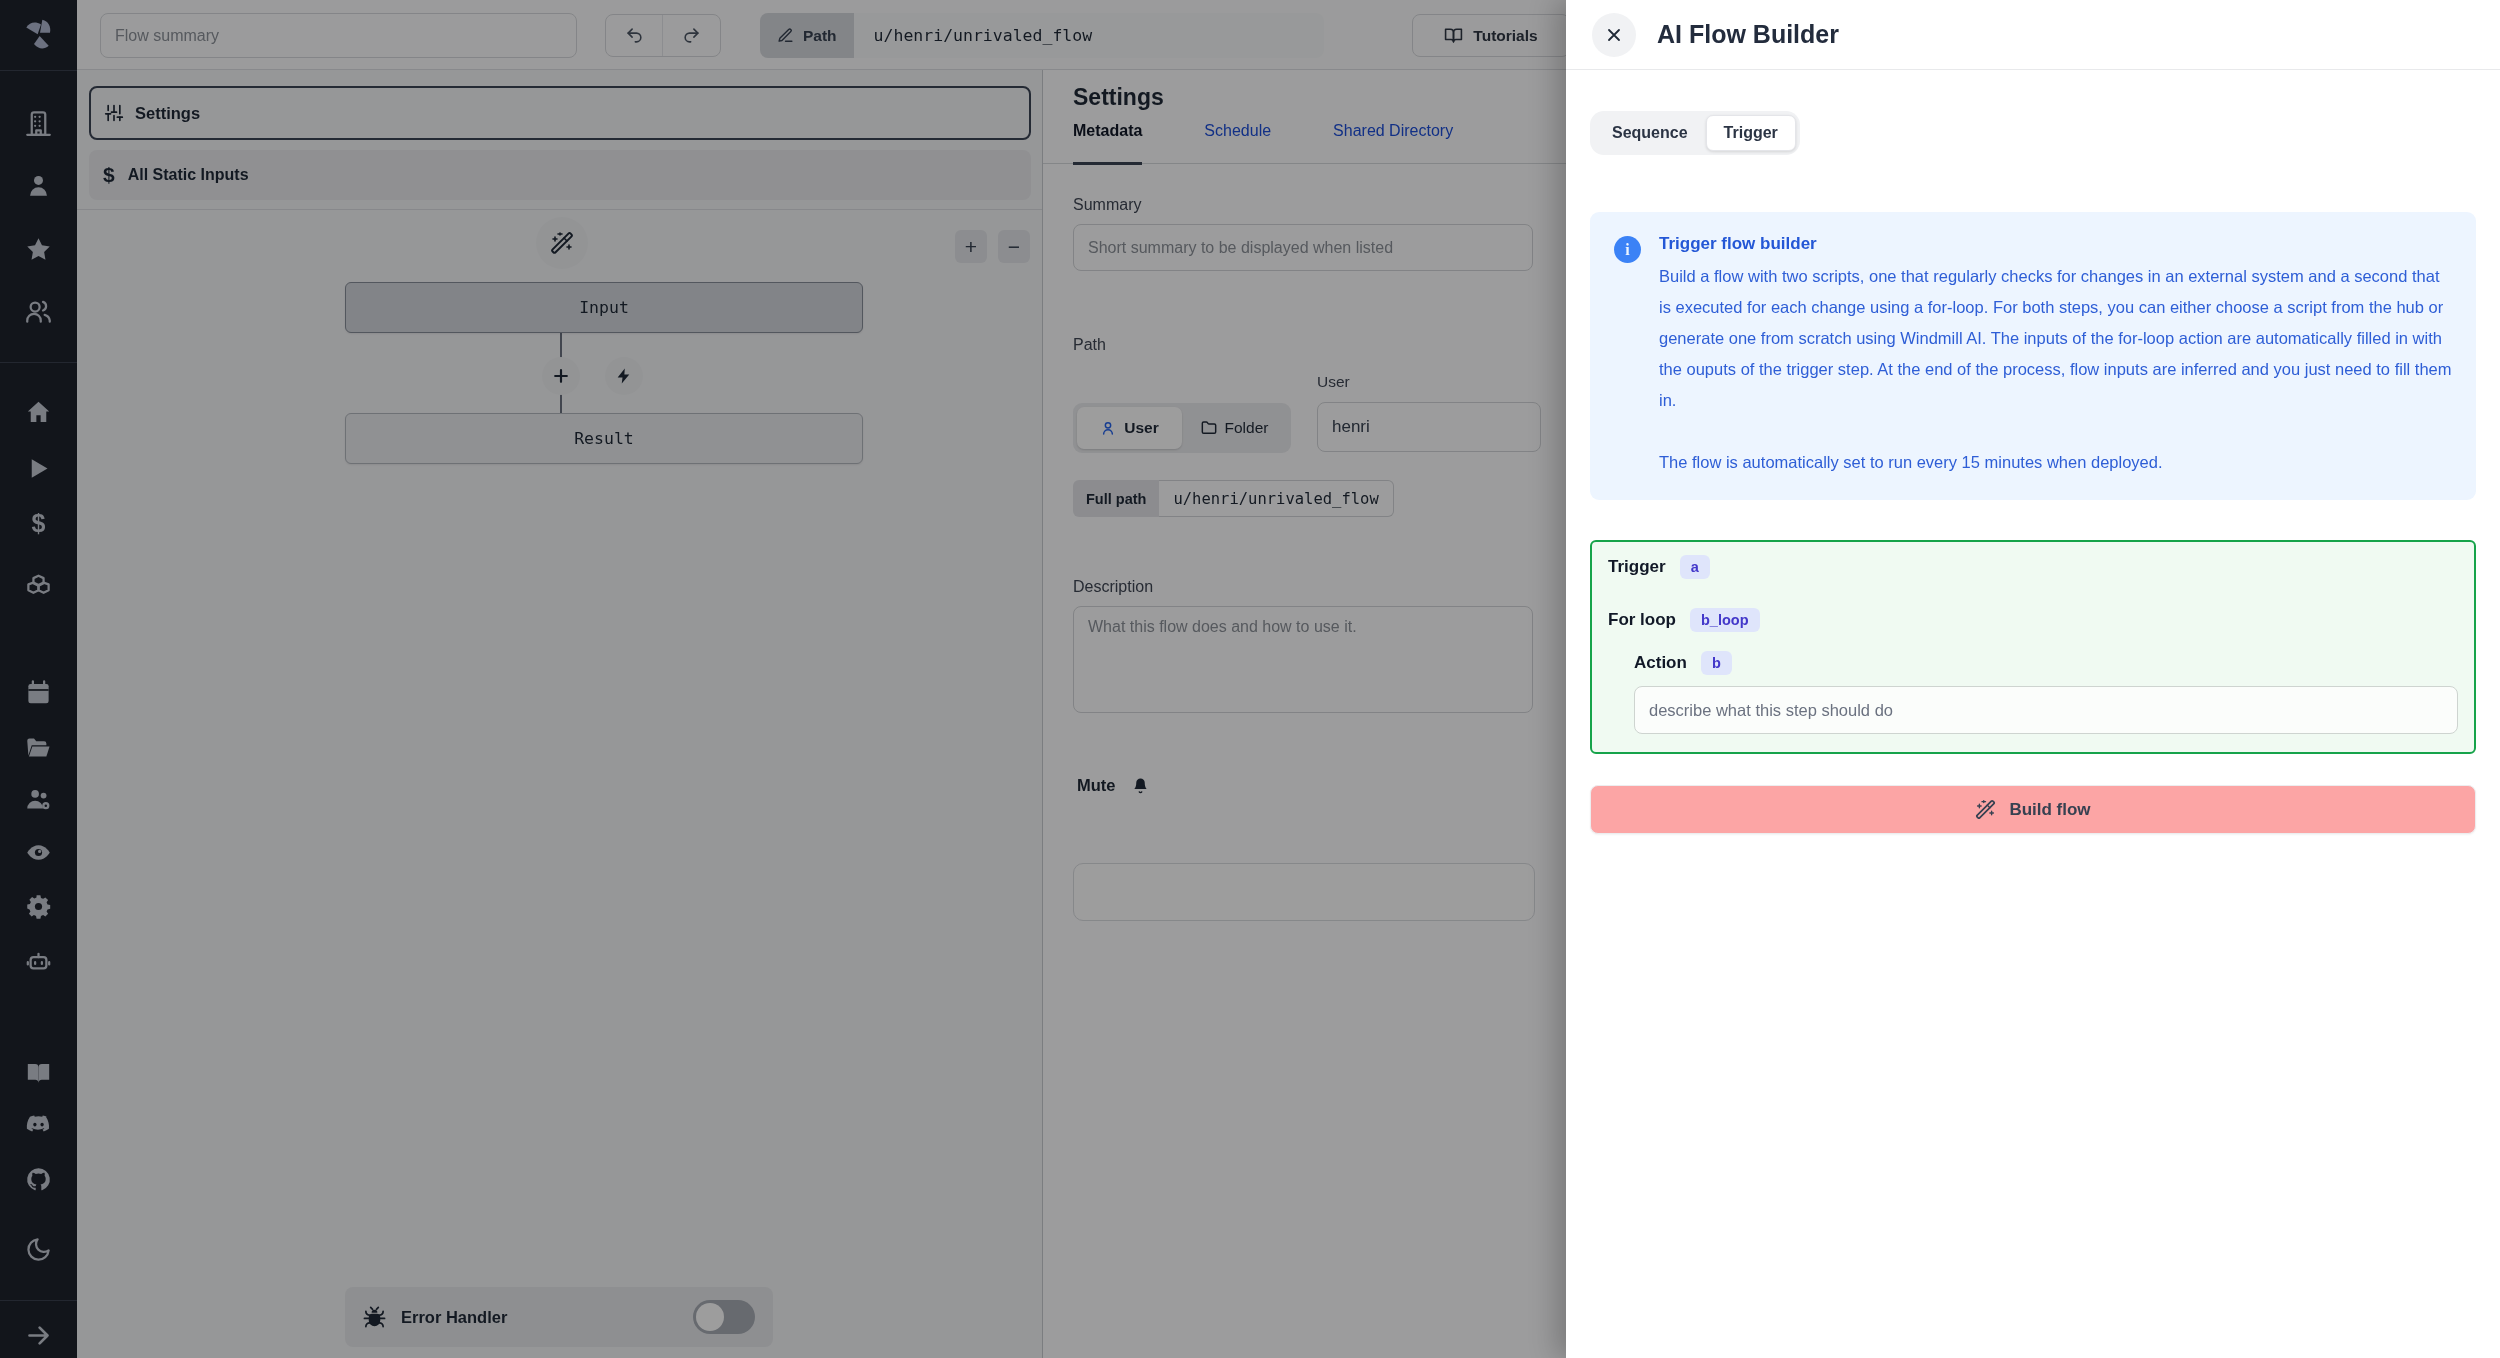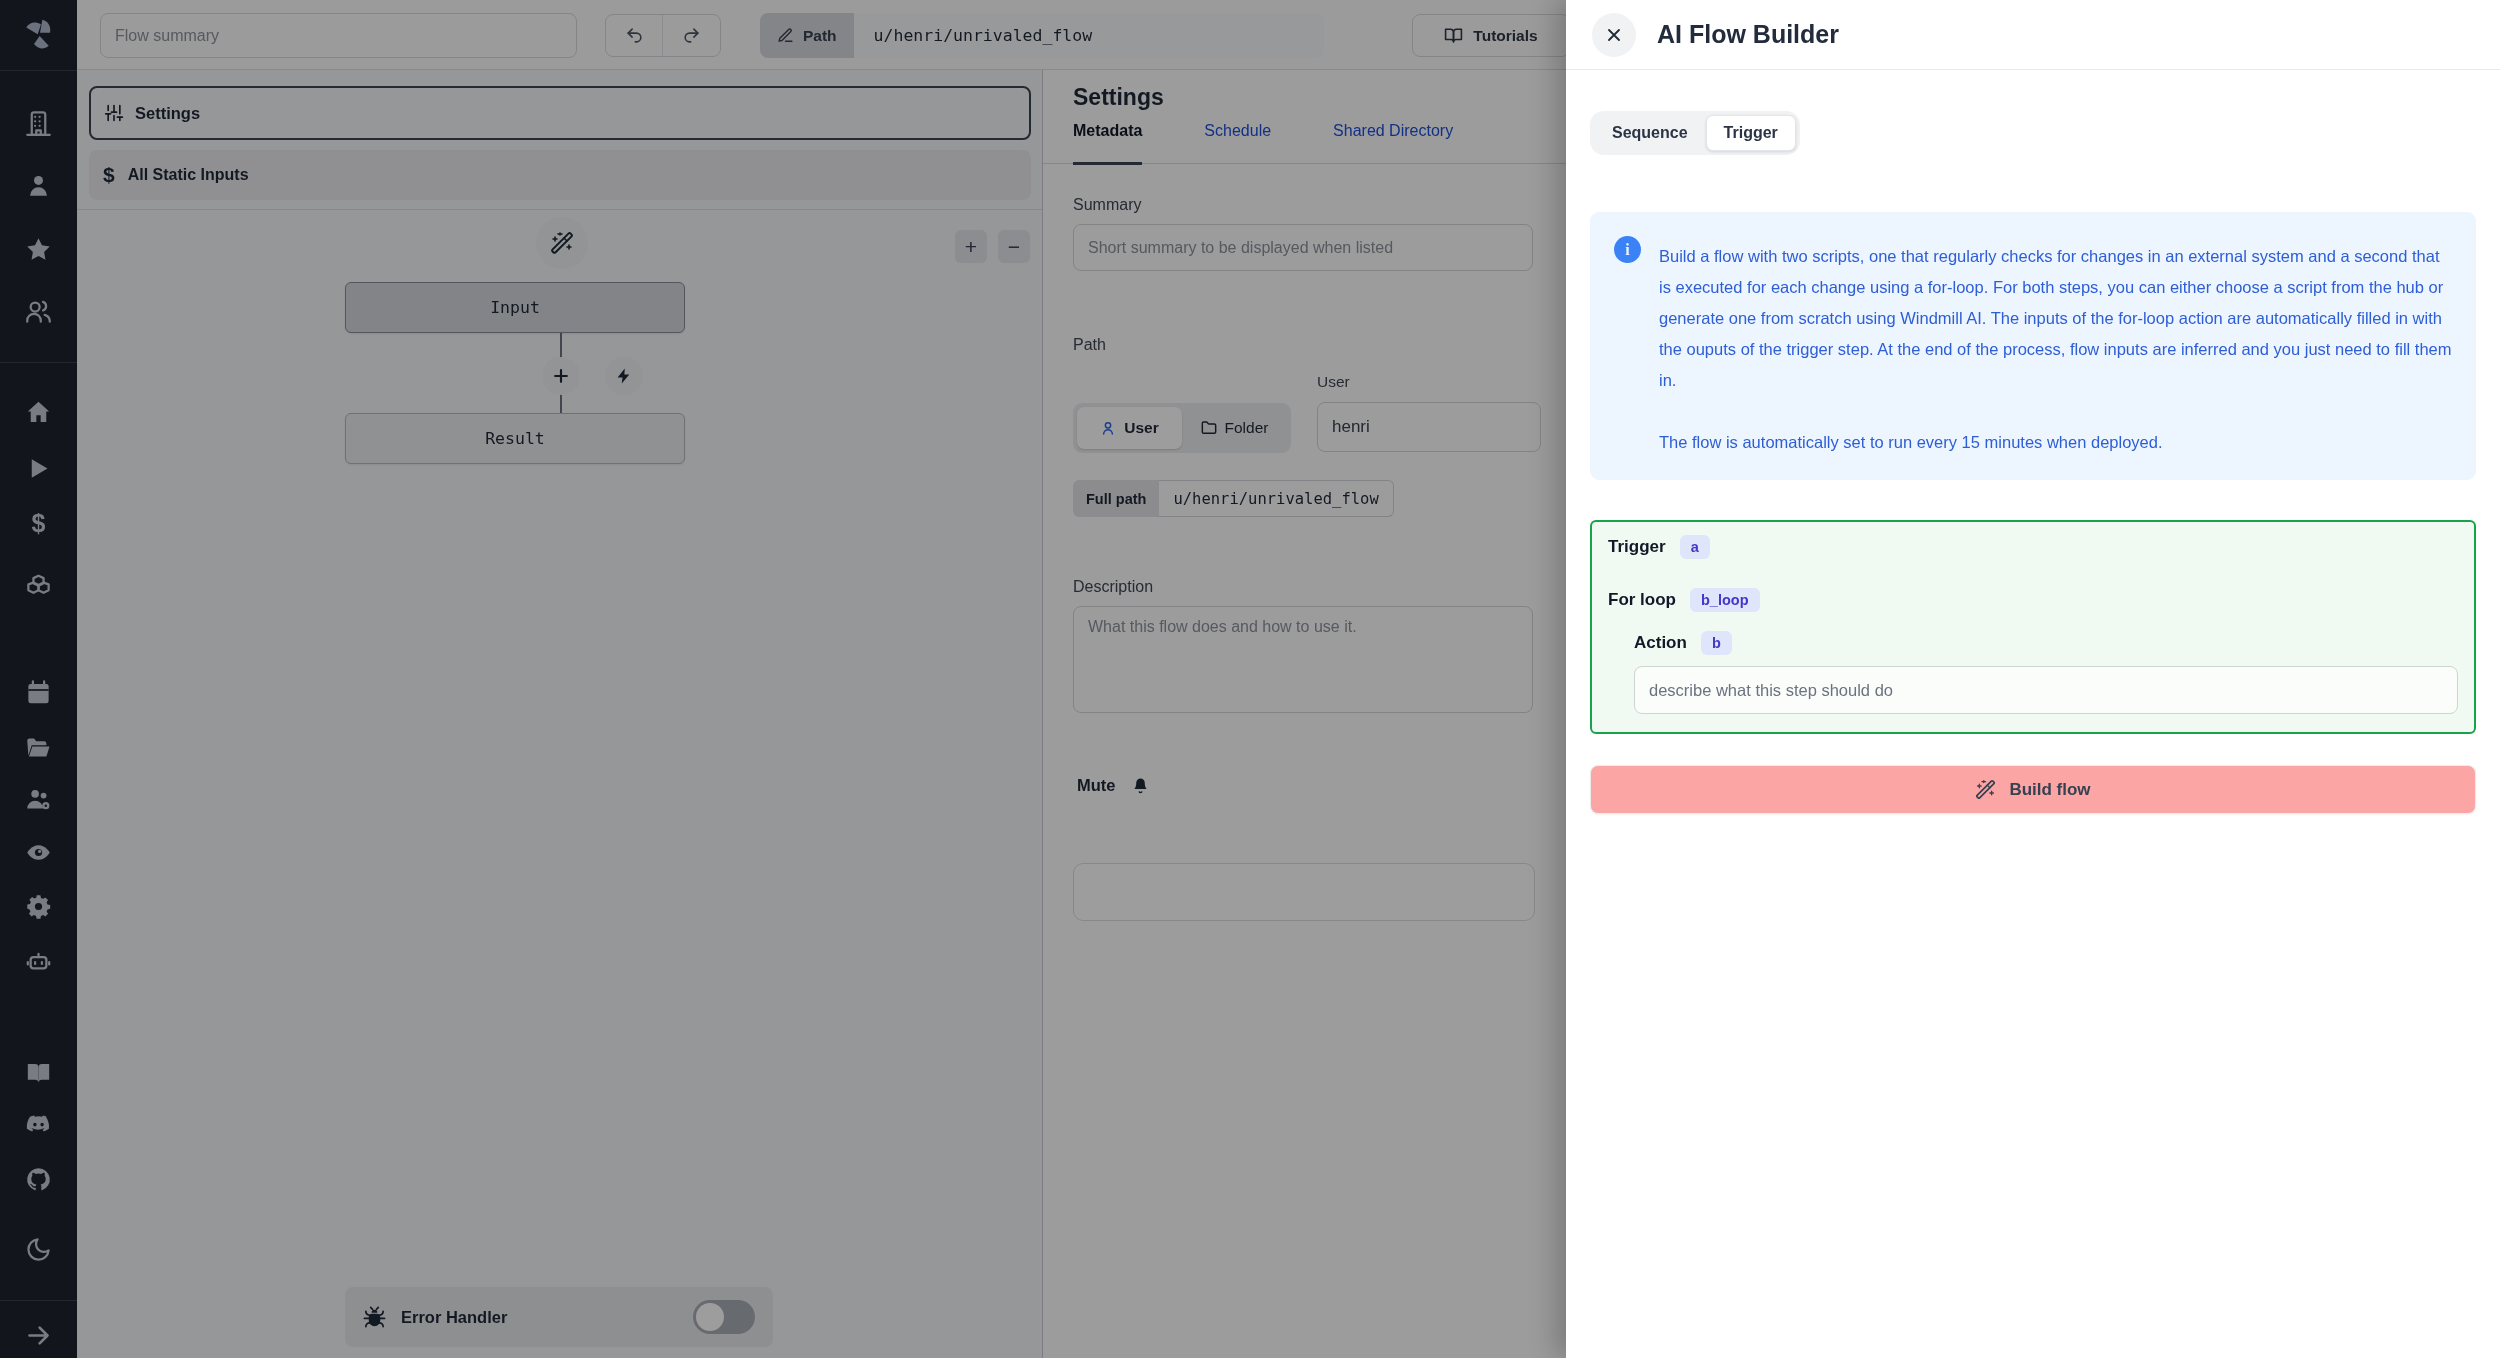--- a/index.html
+++ b/index.html
@@ -44,21 +44,21 @@
   .settings-box { position:absolute; left:12px; top:16px; width:942px; height:54px; border:2px solid #3b4454;
     border-radius:8px; display:flex; align-items:center; gap:11px; padding:0 13px; cursor:pointer; }
   .settings-box svg { width:20px; height:20px; color:#1f2937; }
   .settings-box span { font-size:16.5px; font-weight:bold; color:#1f2937; }
   .static-inputs { position:absolute; left:12px; top:80px; width:942px; height:50px; background:#e8e9ec;
     border-radius:8px; display:flex; align-items:center; gap:13px; padding:0 14px; cursor:pointer; }
   .static-inputs .dollar { font-size:21px; font-weight:bold; color:#1f2937; }
   .static-inputs span.lbl { font-size:16px; font-weight:bold; color:#1f2937; }
   .zoom-btn { position:absolute; top:160px; width:32px; height:33px; background:#e2e4e8; border:none;
     border-radius:6px; font-size:21px; color:#374151; cursor:pointer; line-height:30px; }
-  .node { position:absolute; left:268px; width:340px; height:51px; border-radius:6px; display:flex;
+  .node { position:absolute; left:268px; width:518px; height:51px; border-radius:6px; display:flex;
     align-items:center; justify-content:center; font-size:16.5px; color:#1f2937; cursor:pointer;
     box-shadow:0 1px 2px rgba(0,0,0,.08); }
   .node-input { top:212px; background:#d2d6db; border:1px solid #868d98; }
   .node-result { top:343px; background:#e9ebee; border:1px solid #b2b6bd; }
   .connector { position:absolute; left:483px; top:263px; width:1.5px; height:80px; background:#6b7280; }
   .circ { position:absolute; border-radius:50%; background:#edeff1; display:flex; align-items:center;
     justify-content:center; color:#1f2937; cursor:pointer; }
   .wand-btn { left:459px; top:147px; width:52px; height:52px; }
   .wand-btn svg { width:24px; height:24px; }
   .plus-btn { left:465px; top:287px; width:38px; height:38px; }
@@ -431,20 +431,21 @@
 
   <div class="ai-body">
     <div class="ai-tabs">
       <div class="ai-tab">Sequence</div>
       <div class="ai-tab active">Trigger</div>
     </div>
 
     <div class="info-box">
       <div class="info-icon">i</div>
       <div>
+        <div class="info-title">Trigger flow builder</div>
         <div class="info-body">Build a flow with two scripts, one that regularly checks for changes in an external system and a second that is executed for each change using a for-loop. For both steps, you can either choose a script from the hub or generate one from scratch using Windmill AI. The inputs of the for-loop action are automatically filled in with the ouputs of the trigger step. At the end of the process, flow inputs are inferred and you just need to fill them in.</div>
         <div class="info-note">The flow is automatically set to run every 15 minutes when deployed.</div>
       </div>
     </div>
 
     <div class="green-box">
       <div class="gb-row">
         <span class="gb-label">Trigger</span>
         <span class="badge">a</span>
       </div>

